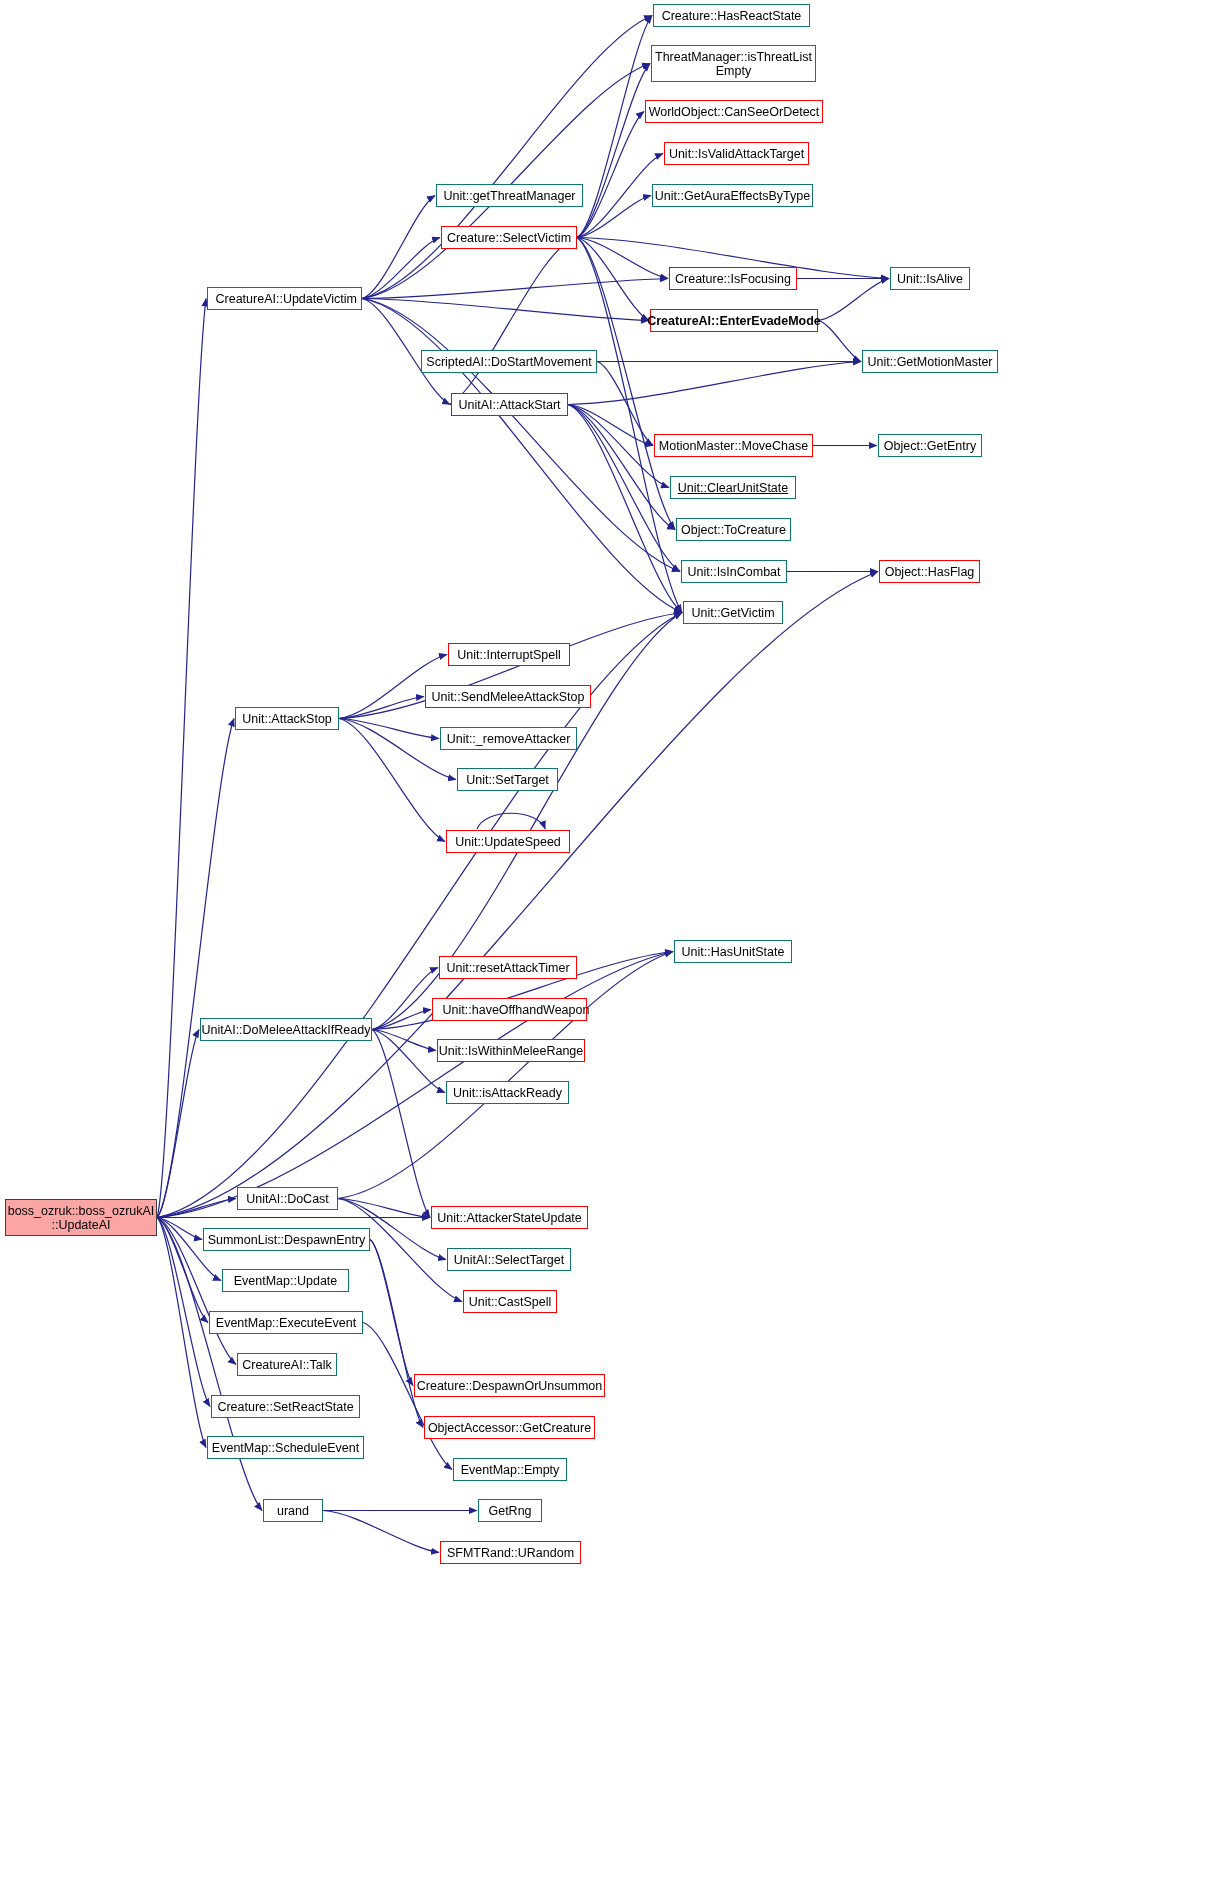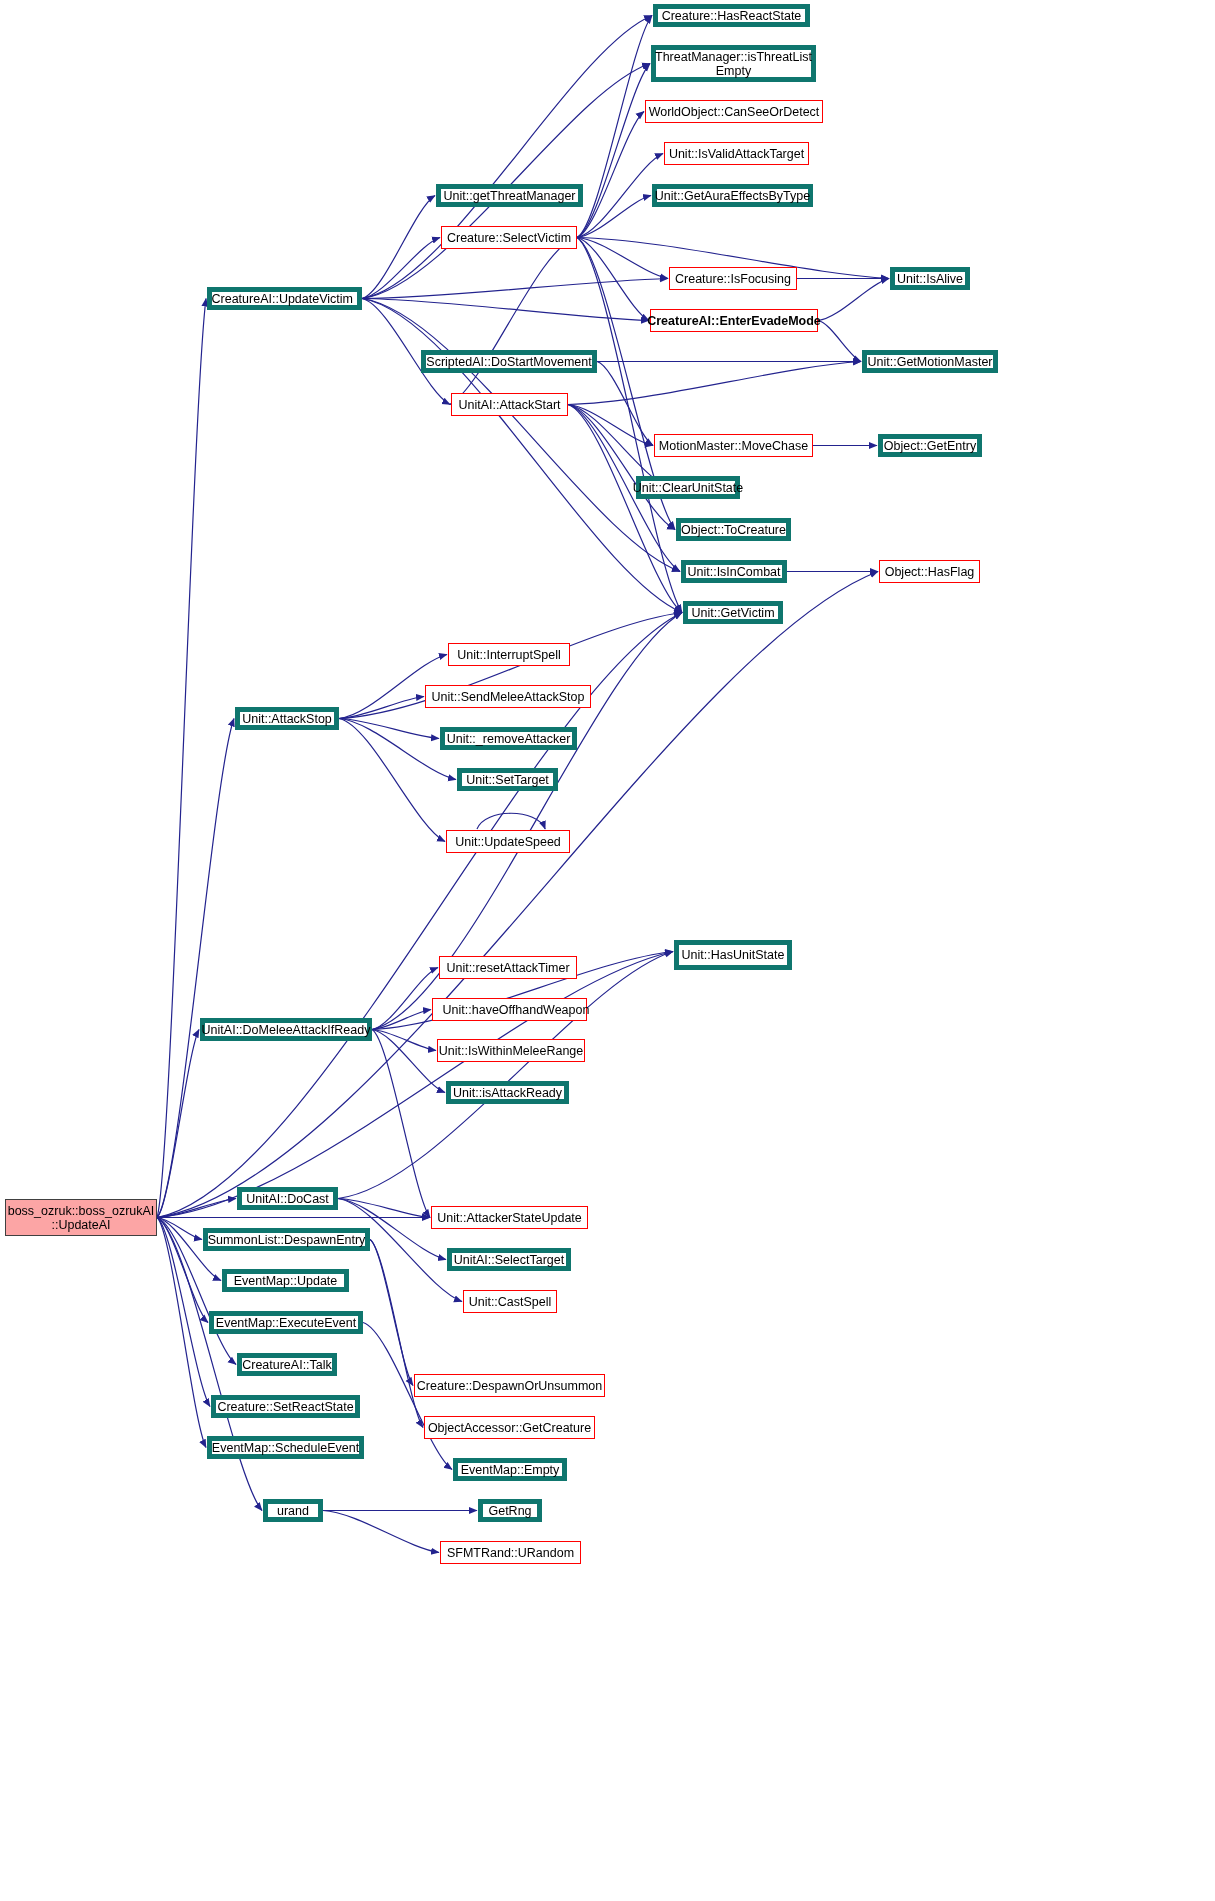--- a/index.html
+++ b/index.html
@@ -14,21 +14,21 @@
   svg#edges{
     position:absolute;
     left:0; top:0;
     width:1215px; height:1901px;
     pointer-events:none;
   }
   .node{
     position:absolute;
     box-sizing:border-box;
     background:#ffffff;
-    border:5px solid #0f766e;
+    border:1px solid #0f766e;
     display:flex;
     align-items:center;
     justify-content:center;
     text-align:center;
     font-size:12.5px;
     line-height:14px;
     color:#000000;
     white-space:pre-line;
     letter-spacing:0px;
     z-index:5;
@@ -134,32 +134,32 @@
       <div class="node" style="left: 436px; top: 184px; width: 147px; height: 23px;"><span>Unit::getThreatManager</span></div>
       <div class="node red" style="left: 441px; top: 226px; width: 136px; height: 23px;"><span>Creature::SelectVictim</span></div>
       <div class="node red" style="left: 669px; top: 267px; width: 128px; height: 23px;"><span>Creature::IsFocusing</span></div>
       <div class="node" style="left: 890px; top: 267px; width: 80px; height: 23px; text-align: center;"><span>Unit::IsAlive</span></div>
       <div class="node red" style="left: 650px; top: 309px; width: 168px; height: 23px; font-weight: bold;"><span>CreatureAI::EnterEvadeMode</span></div>
       <div class="node" style="left: 421px; top: 350px; width: 176px; height: 23px;"><span>ScriptedAI::DoStartMovement</span></div>
       <div class="node" style="left: 862px; top: 350px; width: 136px; height: 23px;"><span>Unit::GetMotionMaster</span></div>
       <div class="node red" style="left: 451px; top: 393px; width: 117px; height: 23px;"><span>UnitAI::AttackStart</span></div>
       <div class="node red" style="left: 654px; top: 434px; width: 159px; height: 23px;"><span>MotionMaster::MoveChase</span></div>
       <div class="node" style="left: 878px; top: 434px; width: 104px; height: 23px;"><span>Object::GetEntry</span></div>
-      <div class="node" style="left: 636px; top: 476px; width: 104px; height: 23px;"><span>Unit::ClearUnitState</span></div>
+      <div class="node" style="left: 670px; top: 476px; width: 126px; height: 23px; text-decoration: underline;"><span>Unit::ClearUnitState</span></div>
       <div class="node" style="left: 676px; top: 518px; width: 115px; height: 23px;"><span>Object::ToCreature</span></div>
       <div class="node" style="left: 681px; top: 560px; width: 106px; height: 23px;"><span>Unit::IsInCombat</span></div>
       <div class="node red" style="left: 879px; top: 560px; width: 101px; height: 23px;"><span>Object::HasFlag</span></div>
       <div class="node" style="left: 683px; top: 601px; width: 100px; height: 23px;"><span>Unit::GetVictim</span></div>
       <div class="node red" style="left: 448px; top: 643px; width: 122px; height: 23px;"><span>Unit::InterruptSpell</span></div>
       <div class="node red" style="left: 425px; top: 685px; width: 166px; height: 23px;"><span>Unit::SendMeleeAttackStop</span></div>
       <div class="node" style="left: 235px; top: 707px; width: 104px; height: 23px;"><span>Unit::AttackStop</span></div>
       <div class="node" style="left: 440px; top: 727px; width: 137px; height: 23px;"><span>Unit::_removeAttacker</span></div>
       <div class="node" style="left: 457px; top: 768px; width: 101px; height: 23px;"><span>Unit::SetTarget</span></div>
       <div class="node red" style="left: 446px; top: 830px; width: 124px; height: 23px;"><span>Unit::UpdateSpeed</span></div>
-      <div class="node" style="left: 674px; top: 940px; width: 118px; height: 30px;"><span>Unit::HasUnitState</span></div>
+      <div class="node" style="left: 674px; top: 940px; width: 118px; height: 23px;"><span>Unit::HasUnitState</span></div>
       <div class="node red" style="left: 439px; top: 956px; width: 138px; height: 23px;"><span>Unit::resetAttackTimer</span></div>
       <div class="node red" style="left: 432px; top: 998px; width: 155px; height: 23px; padding-left: 13px;"><span>Unit::haveOffhandWeapon</span></div>
       <div class="node" style="left: 200px; top: 1018px; width: 172px; height: 23px;"><span>UnitAI::DoMeleeAttackIfReady</span></div>
       <div class="node red" style="left: 437px; top: 1039px; width: 148px; height: 23px;"><span>Unit::IsWithinMeleeRange</span></div>
       <div class="node" style="left: 446px; top: 1081px; width: 123px; height: 23px;"><span>Unit::isAttackReady</span></div>
       <div class="node" style="left: 237px; top: 1187px; width: 101px; height: 23px;"><span>UnitAI::DoCast</span></div>
       <div class="node red" style="left: 431px; top: 1206px; width: 157px; height: 23px;"><span>Unit::AttackerStateUpdate</span></div>
       <div class="node" style="left: 203px; top: 1228px; width: 167px; height: 23px;"><span>SummonList::DespawnEntry</span></div>
       <div class="node" style="left: 447px; top: 1248px; width: 124px; height: 23px;"><span>UnitAI::SelectTarget</span></div>
       <div class="node" style="left: 222px; top: 1269px; width: 127px; height: 23px;"><span>EventMap::Update</span></div>

